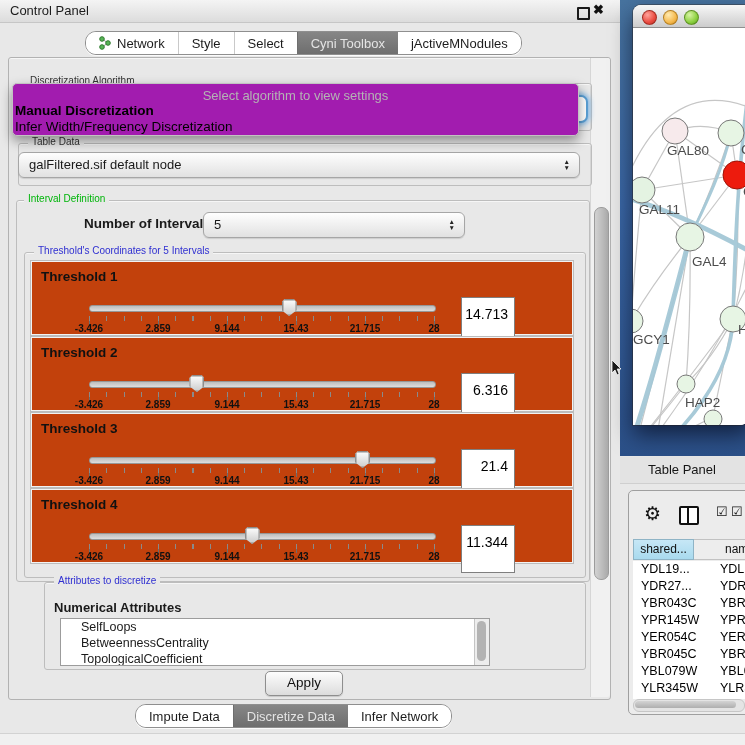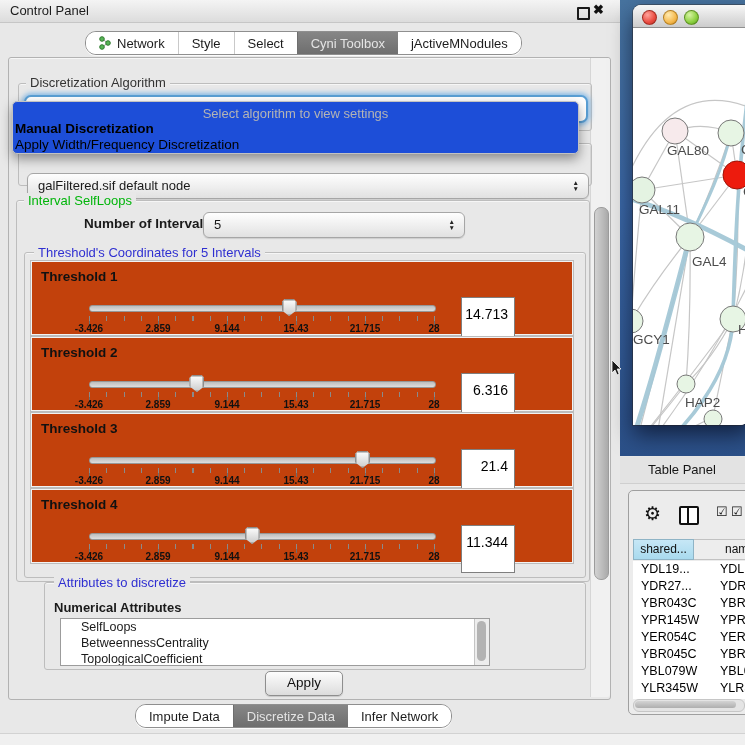--- a/index.html
+++ b/index.html
@@ -21,32 +21,32 @@
   .seg .tab.sel + .tab{border-left:none;}
   .net-ico{margin-right:6px;}
 
   
   .outer-panel{left:8px;top:57px;width:601px;height:641px;border:1px solid #b2b2b2;border-radius:3px;background:#e8e8e8;box-shadow:inset 0 1px 0 #f6f6f6;}
   .vscroll{left:590px;top:58px;width:19px;height:639px;background:#f1f1f1;border-left:1px solid #d6d6d6;border-radius:0 3px 3px 0;}
   .vscroll .thumb{position:absolute;left:3px;top:149px;width:13px;height:371px;border-radius:7px;background:linear-gradient(90deg,#d2d2d2,#aaa);border:1px solid #9c9c9c;}
 
   
   .group{border:1px solid #bdbdbd;border-radius:3px;box-shadow:inset 0 1px 0 rgba(255,255,255,.6);}
-  .gtitle{position:absolute;background:#e8e8e8;padding:0 4px;font-size:13px;white-space:nowrap;}
+  .gtitle{position:absolute;background:#e8e8e8;padding:0 4px;font-size:10px;white-space:nowrap;}
   .gt-green{color:#00b50a;}
   .gt-blue{color:#2f2fd1;}
   .gt-gray{color:#333;}
 
   
   .combo{background:linear-gradient(#fefefe,#e1e1e1);border:1px solid #a6a6a6;border-radius:6px;font-size:13px;line-height:23px;padding-left:10px;box-shadow:0 1px 1px rgba(0,0,0,.12);white-space:nowrap;overflow:hidden;}
   .combo .stepper{position:absolute;right:9px;top:0;height:100%;display:flex;flex-direction:column;justify-content:center;line-height:6px;font-size:6.5px;color:#222;text-align:center;}
   .combo-focus{background:#fff;border:2px solid #5a9fd4;border-radius:7px;box-shadow:0 0 5px 2px rgba(110,175,230,.8);}
 
   
-  .popup{left:12px;top:101px;width:565px;height:51px;background:#1d4ed8;border:1px solid #c2c2c2;border-radius:5px;box-shadow:0 5px 12px rgba(0,0,0,.4);z-index:60;}
+  .popup{left:12px;top:83px;width:565px;height:51px;background:#a21caf;border:1px solid #c2c2c2;border-radius:5px;box-shadow:0 5px 12px rgba(0,0,0,.4);z-index:60;}
   .popup .hint{position:absolute;top:4px;left:0;width:100%;text-align:center;color:#b4b4b4;font-size:13px;}
   .popup .opt1{position:absolute;top:19px;left:2px;font-weight:bold;font-size:13.5px;color:#000;white-space:nowrap;}
   .popup .opt2{position:absolute;top:35px;left:2px;font-size:13.5px;color:#000;white-space:nowrap;}
 
   
   .t-row{position:absolute;left:30px;width:542px;height:74px;border:1px solid #bcbcbc;background:#c2410c;box-shadow:inset 0 0 0 1px #f2f2f2;}
   .t-label{position:absolute;left:10px;top:8px;font-weight:bold;font-size:13.5px;color:#111;}
   .t-track{position:absolute;left:58px;top:44px;width:345px;height:5px;border:1px solid #979797;border-radius:3px;background:linear-gradient(#bdbdbd,#dedede);}
   .t-thumb{position:absolute;top:-7px;width:15px;height:17px;background:linear-gradient(#ffffff,#c9c9c9);clip-path:polygon(50% 100%,0% 66%,0% 18%,20% 0%,80% 0%,100% 18%,100% 66%);box-shadow:inset 0 0 0 1.5px #8d8d8d;}
   .t-ticks-minor{position:absolute;left:58px;top:55px;width:346px;height:5px;background:repeating-linear-gradient(90deg,#8a8a8a 0 1px,transparent 1px 17.25px);}
@@ -135,32 +135,32 @@
       <div class="thumb"></div>
     </div>
 
   <div class="abs group" style="left:18px;top:83px;width:572px;height:46px;"></div>
   <div class="abs gtitle gt-gray" style="left:26px;top:75px;">Discretization Algorithm</div>
   <div class="abs combo-focus" style="left:24px;top:95px;width:560px;height:24px;"></div>
 
   <div class="abs popup">
     <div class="hint">Select algorithm to view settings</div>
     <div class="opt1">Manual Discretization</div>
-    <div class="opt2">Apply Width/Frequency Discretization</div>
+    <div class="opt2">Infer Width/Frequency Discretization</div>
   </div>
 
   <div class="abs group" style="left:18px;top:143px;width:572px;height:41px;"></div>
   <div class="abs gtitle gt-gray" style="left:28px;top:136px;">Table Data</div>
-  <div class="abs combo" style="left:27px;top:152px;width:550px;height:24px;margin-top:21px;">
+  <div class="abs combo" style="left:18px;top:152px;width:550px;height:24px;">
     <span>galFiltered.sif default node</span>
     <span class="stepper">▲<br>▼</span>
   </div>
 
   <div class="abs group" style="left:16px;top:200px;width:572px;height:380px;"></div>
-  <div class="abs gtitle gt-green" style="left:24px;top:193px;">Interval SelfLoops</div>
+  <div class="abs gtitle gt-green" style="left:24px;top:193px;">Interval Definition</div>
 
   <div class="abs" style="left:84px;top:216px;font-weight:bold;font-size:13.5px;">Number of Intervals</div>
   <div class="abs combo" style="left:203px;top:212px;width:250px;height:24px;">
     <span>5</span>
     <span class="stepper">▲<br>▼</span>
   </div>
 
   <div class="abs group" style="left:24px;top:252px;width:560px;height:324px;"></div>
   <div class="abs gtitle gt-blue" style="left:34px;top:245px;">Threshold's Coordinates for 5 Intervals</div>
 

